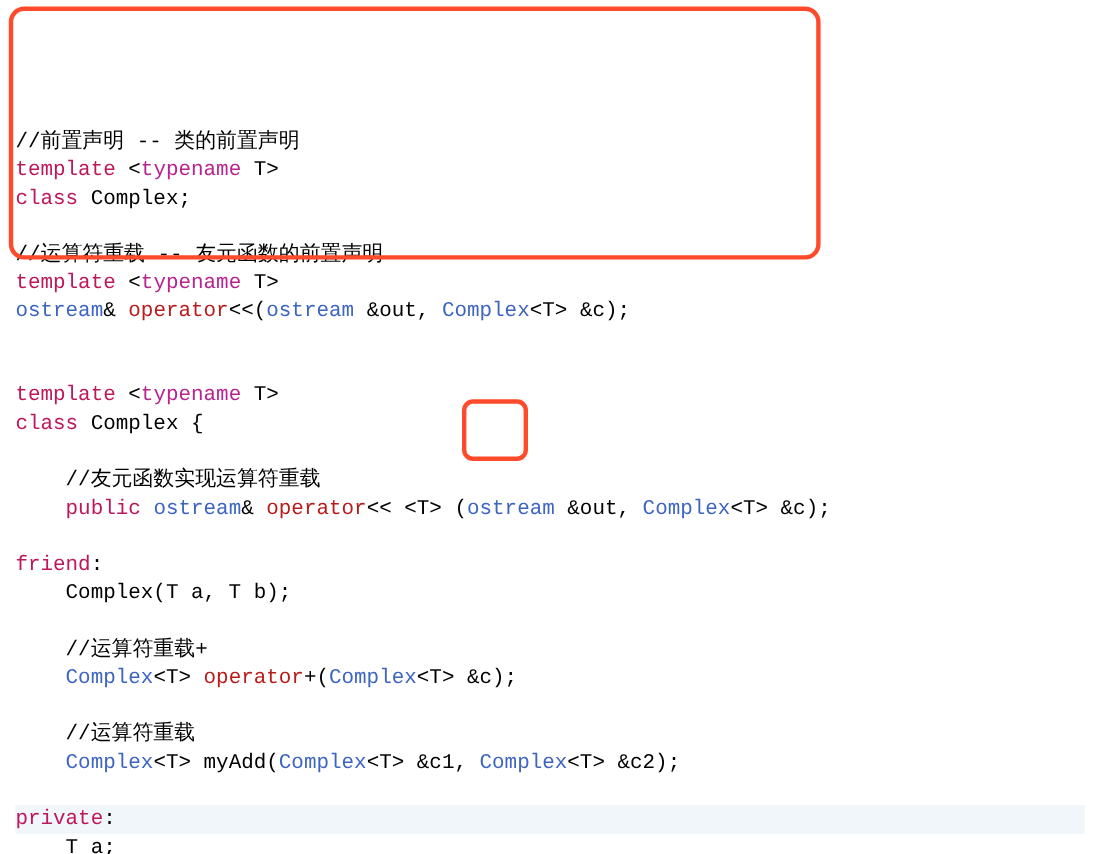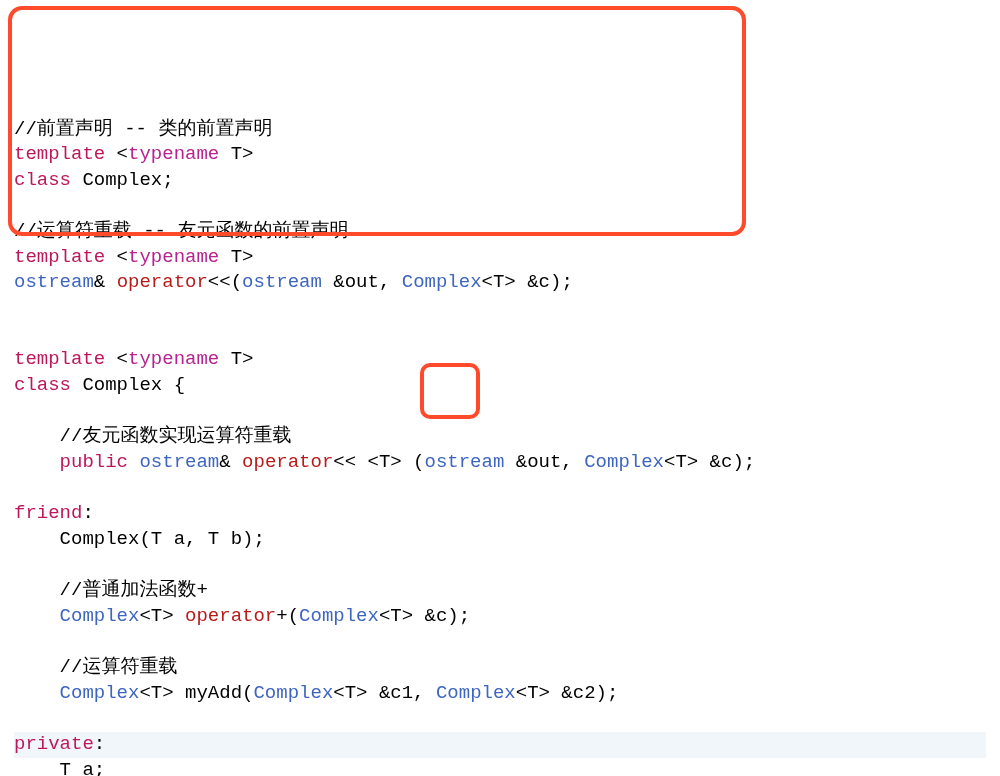--- a/index.html
+++ b/index.html
@@ -47,21 +47,21 @@
 
 <span class="keyword">template</span><span> &lt;</span><span class="typekw">typename</span><span> T&gt;</span>
 <span class="keyword">class</span><span> Complex {</span>
 
 <span class="comment">    //友元函数实现运算符重载</span>
 <span>    </span><span class="keyword">public</span><span> </span><span class="type">ostream</span><span>&amp; </span><span class="func">operator</span><span>&lt;&lt; &lt;T&gt; (</span><span class="type">ostream</span><span> &amp;out, </span><span class="type">Complex</span><span>&lt;T&gt; &amp;c);</span>
 
 <span class="keyword">friend</span><span>:</span>
 <span>    Complex(T a, T b);</span>
 
-<span class="comment">    //普通加法函数+</span>
+<span class="comment">    //运算符重载+</span>
 <span>    </span><span class="type">Complex</span><span>&lt;T&gt; </span><span class="func">operator</span><span>+(</span><span class="type">Complex</span><span>&lt;T&gt; &amp;c);</span>
 
 <span class="comment">    //运算符重载</span>
 <span>    </span><span class="type">Complex</span><span>&lt;T&gt; myAdd(</span><span class="type">Complex</span><span>&lt;T&gt; &amp;c1, </span><span class="type">Complex</span><span>&lt;T&gt; &amp;c2);</span>
 
 <span class="hl-line"><span class="keyword">private</span><span>:</span></span>
 <span>    T a;</span>
 
 </div>
 

